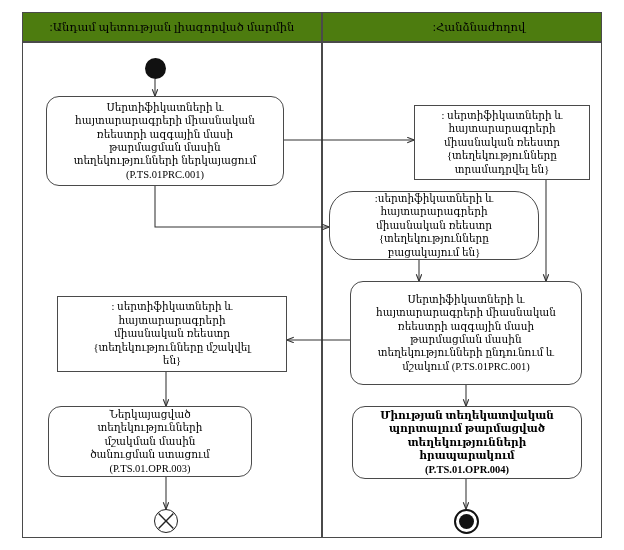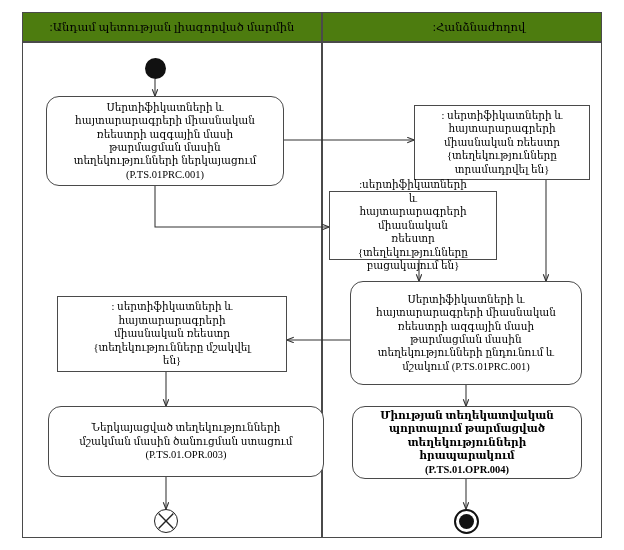--- a/index.html
+++ b/index.html
@@ -139,33 +139,33 @@
   <div class="ctrl initial" style="left:145px; top:58px; width:21px; height:21px;"></div>
 
   <div class="node action" style="left:46px; top:96px; width:238px; height:90px;">
     <span class="node-text">Սերտիֆիկատների և հայտարարագրերի միասնական ռեեստրի ազգային մասի թարմացման մասին տեղեկությունների ներկայացում (P.TS.01PRC.001)</span>
   </div>
 
   <div class="node object" style="left:414px; top:105px; width:176px; height:75px;">
     <span class="node-text">: սերտիֆիկատների և հայտարարագրերի միասնական ռեեստր {տեղեկությունները տրամադրվել են}</span>
   </div>
 
-  <div class="node object" style="left:329px; top:191px; width:168px; height:69px;">
+  <div class="node object" style="left:329px; top:191px; width:210px; height:69px;border-radius:24px;">
     <span class="node-text">:սերտիֆիկատների և հայտարարագրերի միասնական ռեեստր {տեղեկությունները բացակայում են}</span>
   </div>
 
   <div class="node action" style="left:350px; top:281px; width:232px; height:104px;">
     <span class="node-text">Սերտիֆիկատների և հայտարարագրերի միասնական ռեեստրի ազգային մասի թարմացման մասին տեղեկությունների ընդունում և մշակում (P.TS.01PRC.001)</span>
   </div>
 
   <div class="node object" style="left:57px; top:296px; width:230px; height:76px;">
     <span class="node-text">: սերտիֆիկատների և հայտարարագրերի միասնական ռեեստր {տեղեկությունները մշակվել են}</span>
   </div>
 
-  <div class="node action" style="left:48px; top:406px; width:276px; height:71px;justify-content:flex-end;">
+  <div class="node action" style="left:48px; top:406px; width:204px; height:71px;justify-content:flex-end;">
     <span class="node-text">Ներկայացված տեղեկությունների մշակման մասին ծանուցման ստացում (P.TS.01.OPR.003)</span>
   </div>
 
   <div class="node action" style="left:352px; top:406px; width:230px; height:73px;font-weight:bold;">
     <span class="node-text">Միության տեղեկատվական պորտալում թարմացված տեղեկությունների հրապարակում (P.TS.01.OPR.004)</span>
   </div>
 
   <div class="ctrl flowfinal" style="left:154px; top:509px; width:24px; height:24px;">
     <svg width="22" height="22" viewBox="0 0 22 22" style="display:block;">
       <line x1="3.6" y1="3.6" x2="18.4" y2="18.4" stroke="#222222" stroke-width="1.4"></line>

